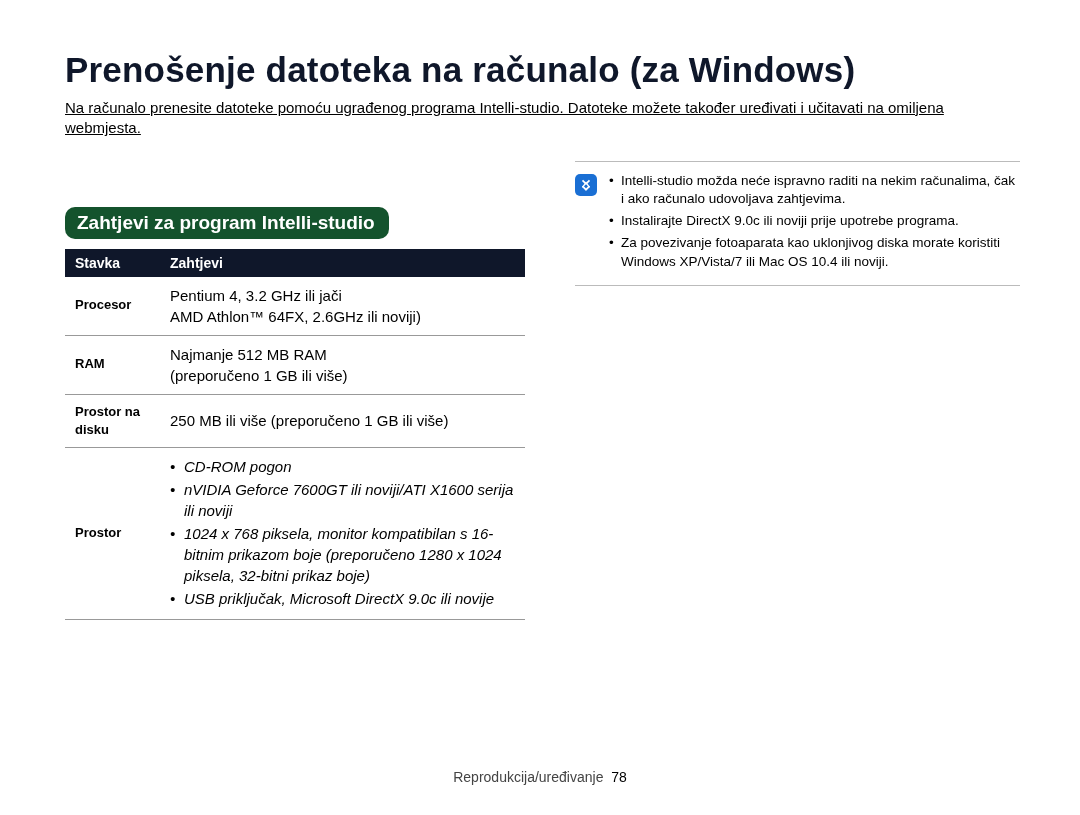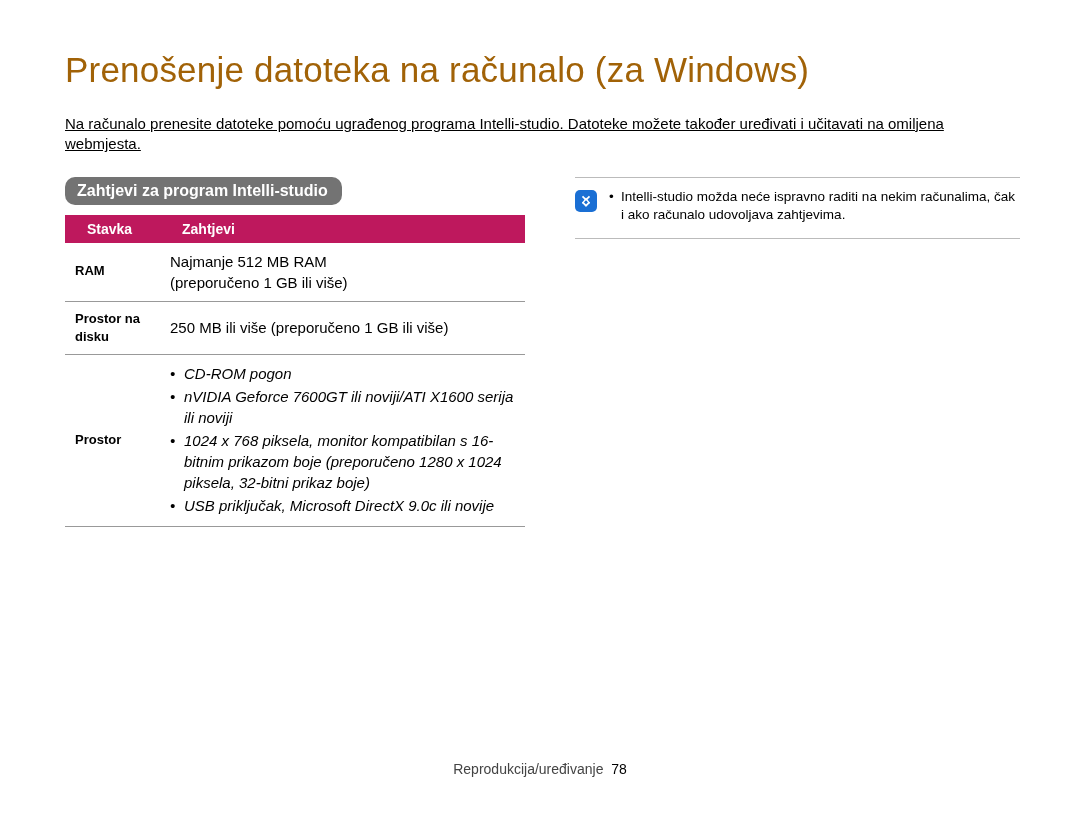--- a/index.html
+++ b/index.html
@@ -6,61 +6,62 @@
   body {
     width: 1080px;
     height: 815px;
     background: #ffffff;
     font-family: Arial, Helvetica, sans-serif;
     color: #000;
     position: relative;
     padding: 50px 60px 0 65px;
   }
   .page-title {
-    color: #a16207;
+    color: #0f172a;
     font-size: 35px;
-    font-weight: normal;
-    margin-bottom: 24px;
+    font-weight: bold;
+    margin-bottom: 8px;
     letter-spacing: 0.2px;
   }
   .intro {
     font-size: 15px;
     color: #000;
     line-height: 1.35;
     margin-bottom: 22px;
     text-decoration: underline;
   }
   .columns {
     display: flex;
     gap: 50px;
     align-items: flex-start;
   }
   .left-col { width: 460px; }
   .right-col { width: 445px; }
   .section-pill {
     display: inline-block;
-    background: #737373;
+    background: #14532d;
     color: #fff;
     font-weight: bold;
-    font-size: 16px;
+    font-size: 19px;
     padding: 5px 14px 5px 12px;
     border-radius: 10px;
     margin-bottom: 10px;
+    margin-top: 46px;
   }
   table.spec {
     width: 100%;
     border-collapse: collapse;
     font-size: 15px;
   }
   table.spec th {
-    background: #be185d;
+    background: #0f172a;
     color: #fff;
     text-align: left;
     font-weight: bold;
-    padding: 6px 22px;
+    padding: 6px 10px;
     font-size: 14px;
   }
   table.spec td {
     padding: 8px 10px;
     border-bottom: 1px solid #999;
     vertical-align: middle;
     line-height: 1.4;
   }
   table.spec td.label {
     font-weight: bold;
@@ -131,21 +132,21 @@
     content: "•";
     position: absolute;
     left: 0; top: 0;
   }
   .warn-text {
     font-size: 13.5px;
     line-height: 1.4;
   }
   .footer {
     position: absolute;
-    bottom: 38px;
+    bottom: 30px;
     left: 0; right: 0;
     text-align: center;
     font-size: 14px;
     color: #444;
   }
   .footer .pagenum { color: #000; }
 </style>
 </head>
 <body>
 
@@ -157,20 +158,25 @@
     <div class="section-pill">Zahtjevi za program Intelli-studio</div>
 
     <table class="spec">
       <thead>
         <tr>
           <th>Stavka</th>
           <th>Zahtjevi</th>
         </tr>
       </thead>
       <tbody>
+        <tr>
+          <td class="label">Procesor</td>
+          <td style="white-space:pre-line">Pentium 4, 3.2 GHz ili jači
+AMD Athlon™ 64FX, 2.6GHz ili noviji)</td>
+        </tr>
         <tr>
           <td class="label">RAM</td>
           <td style="white-space:pre-line">Najmanje 512 MB RAM
 (preporučeno 1 GB ili više)</td>
         </tr>
         <tr>
           <td class="label">Prostor na disku</td>
           <td>250 MB ili više (preporučeno 1 GB ili više)</td>
         </tr>
         <tr>
@@ -192,20 +198,22 @@
     <div class="note-box bordered">
       <span class="info-icon">
         <svg viewBox="0 0 24 24">
             <path d="M4 6l6 6-6 6M14 6l6 6-6 6" stroke="#fff" stroke-width="3" fill="none" transform="rotate(90 12 12)"></path>
             <path d="M6 16l6-8 6 8" stroke="#fff" stroke-width="2.5" fill="none"></path>
             <line x1="4" y1="12" x2="20" y2="12" stroke="none"></line>
           </svg>
       </span>
       <ul class="note-list">
         <li>Intelli-studio možda neće ispravno raditi na nekim računalima, čak i ako računalo udovoljava zahtjevima.</li>
+        <li>Instalirajte DirectX 9.0c ili noviji prije upotrebe programa.</li>
+        <li>Za povezivanje fotoaparata kao uklonjivog diska morate koristiti Windows XP/Vista/7 ili Mac OS 10.4 ili noviji.</li>
       </ul>
     </div>
 
   </div>
 </div>
 
 <div class="footer">
   <span>Reprodukcija/uređivanje</span>&nbsp;&nbsp;<span class="pagenum">78</span>
 </div>
 

